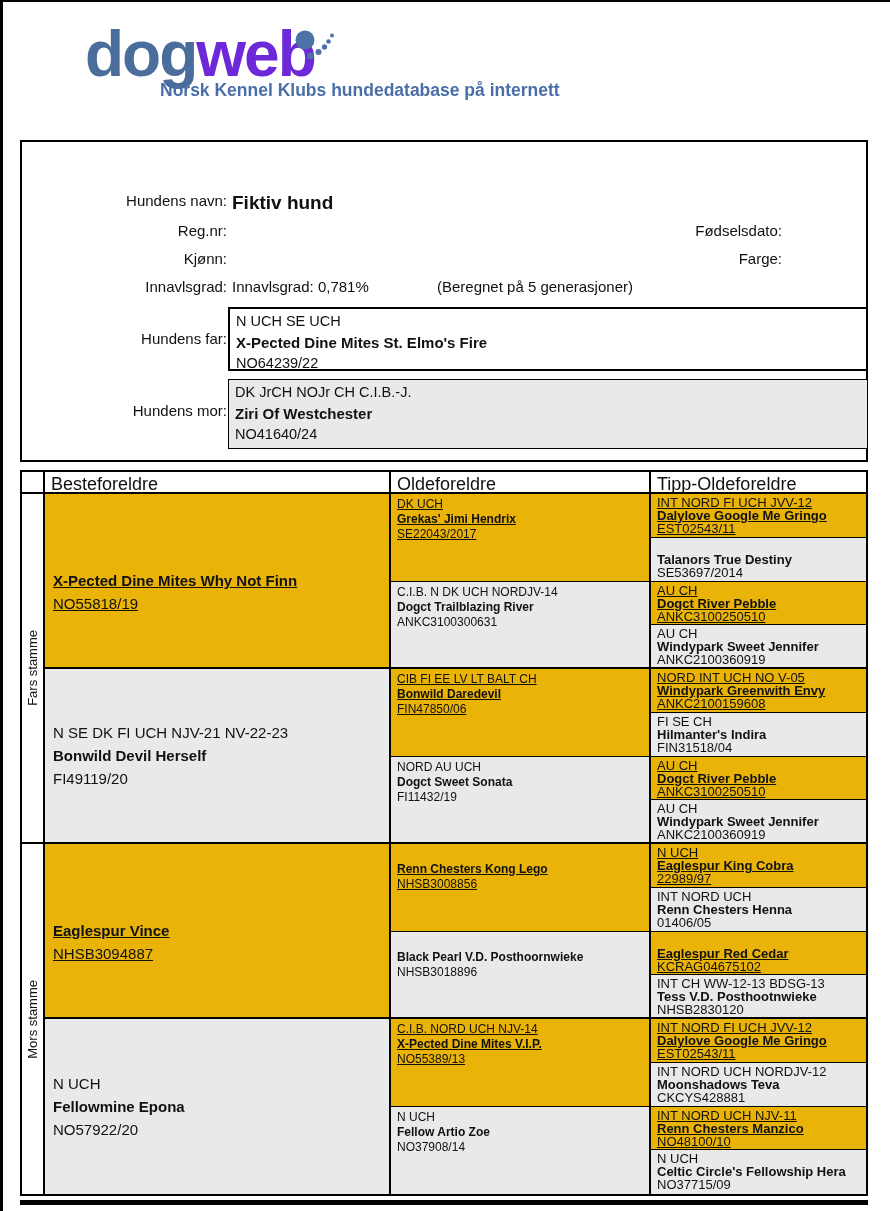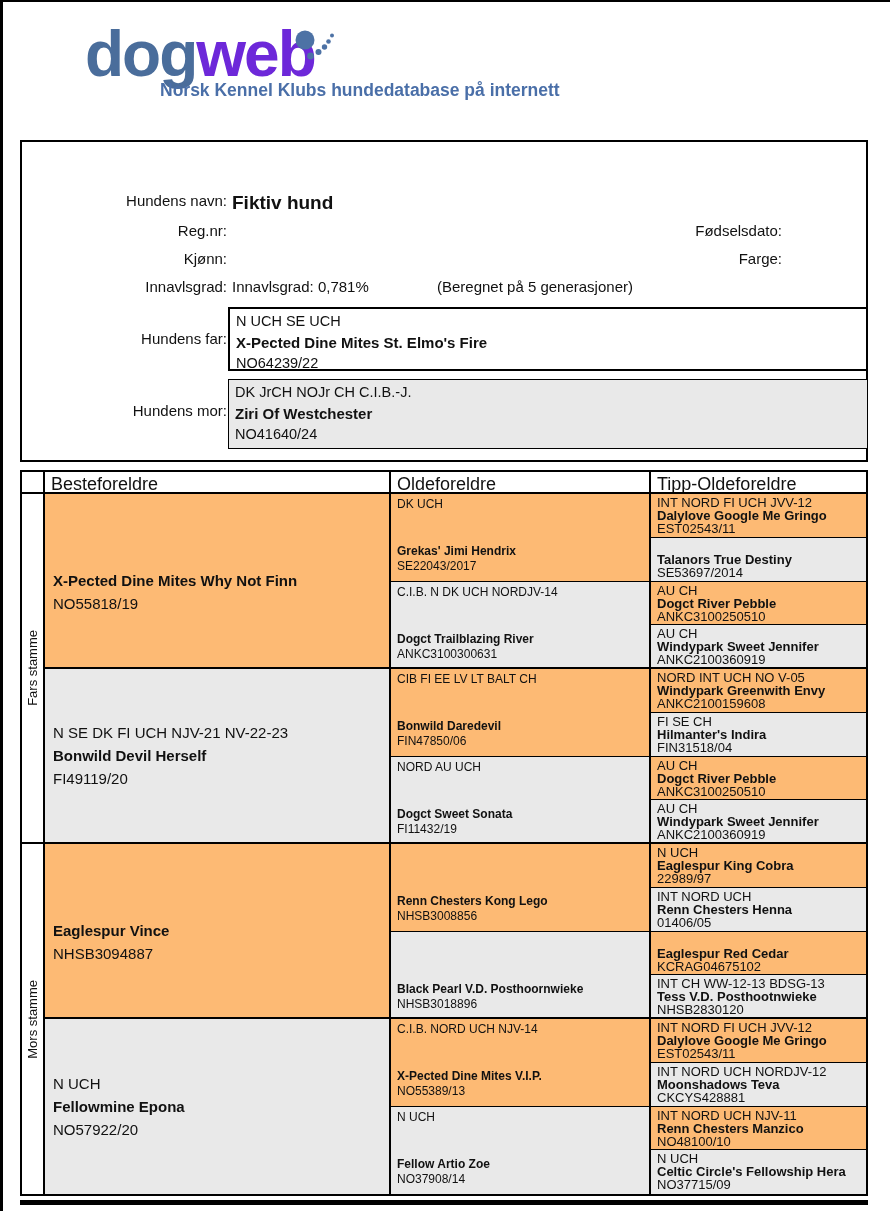--- a/index.html
+++ b/index.html
@@ -36,30 +36,30 @@
     position:absolute;left:20px;top:470px;width:848px;height:726px;
     border:2px solid #000;box-sizing:border-box;
     display:grid;grid-template-columns:23px 346px 260px 215px;
     grid-template-rows:22px repeat(16,1fr);
     background:#fff;
   }
   .cell{box-sizing:border-box;border-right:2px solid #000;border-bottom:1px solid #000;overflow:hidden;}
   .c4{border-right:none;}
   .hb{border-bottom-width:2px;}
   .nb{border-bottom:none;}
-  .w{background:#fdba74;}
+  .w{background:#eab308;text-decoration:underline;}
   .g{background:#e9e9e9;}
   .phead{font-size:18px;padding:2px 0 0 6px;background:#fff;}
   .stammecell{display:flex;align-items:center;justify-content:center;background:#fff;}
   .stammecell span{writing-mode:vertical-rl;transform:rotate(180deg);font-size:13px;white-space:nowrap;}
   .beste{display:flex;flex-direction:column;justify-content:center;padding-left:8px;font-size:15px;line-height:23px;}
   .beste .n{font-weight:bold;}
   .beste .t{min-height:23px;}
   .olde{padding:3px 0 0 6px;font-size:12px;line-height:15px;}
-  .olde .n{font-weight:bold;margin-top:32px;}
+  .olde .n{font-weight:bold;}
   .olde .t{min-height:15px;}
   .tipp{padding:2px 0 0 6px;font-size:13px;line-height:13px;}
   .tipp .n{font-weight:bold;}
   .tipp .t{min-height:13px;}
 
   .bottombar{position:absolute;left:20px;top:1200px;width:848px;height:5px;background:#000;}
 </style>
 </head>
 <body>
 

